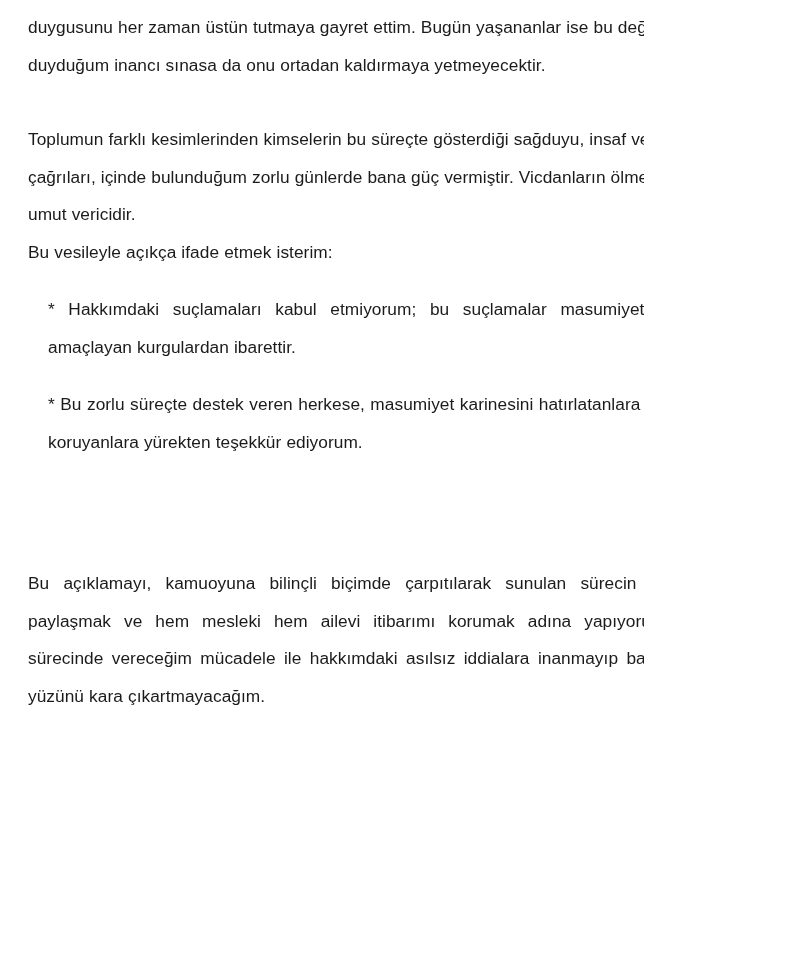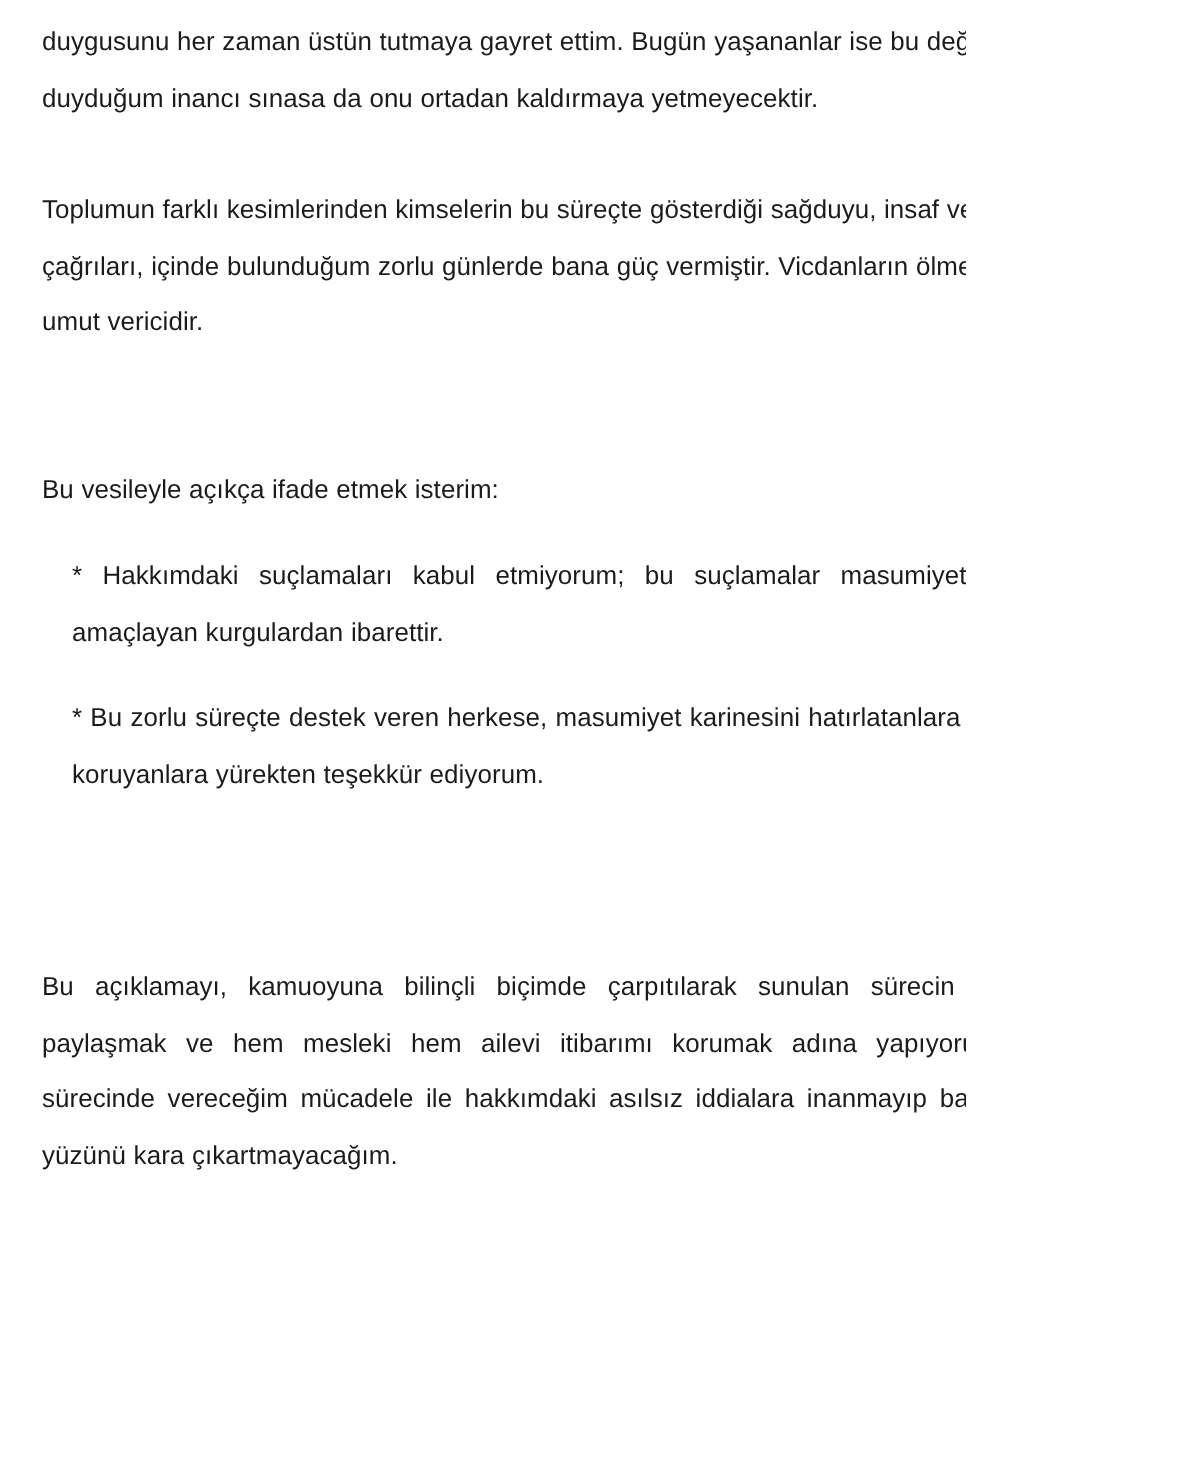--- a/index.html
+++ b/index.html
@@ -45,21 +45,21 @@
   }
 
   .para.justify {
     text-align: justify;
     text-justify: inter-word;
   }
 
   
   .blk-intro      { margin-top: 9px; }
   .blk-toplum     { margin-top: 37px; }
-  .blk-vesileyle  { margin-top: 74px; }
+  .blk-vesileyle  { }
   .blk-bullet     { margin-top: 20px; margin-left: 20px; }
   .blk-aciklama   { margin-top: 104px; }
 </style>
 </head>
 <body>
 
 <div class="page">
   <div class="doc-body">
 
     <p class="para blk-intro">duygusunu her zaman üstün tutmaya gayret ettim. Bugün yaşananlar ise bu değerlere duyduğum inancı sınasa da onu ortadan kaldırmaya yetmeyecektir.</p>

